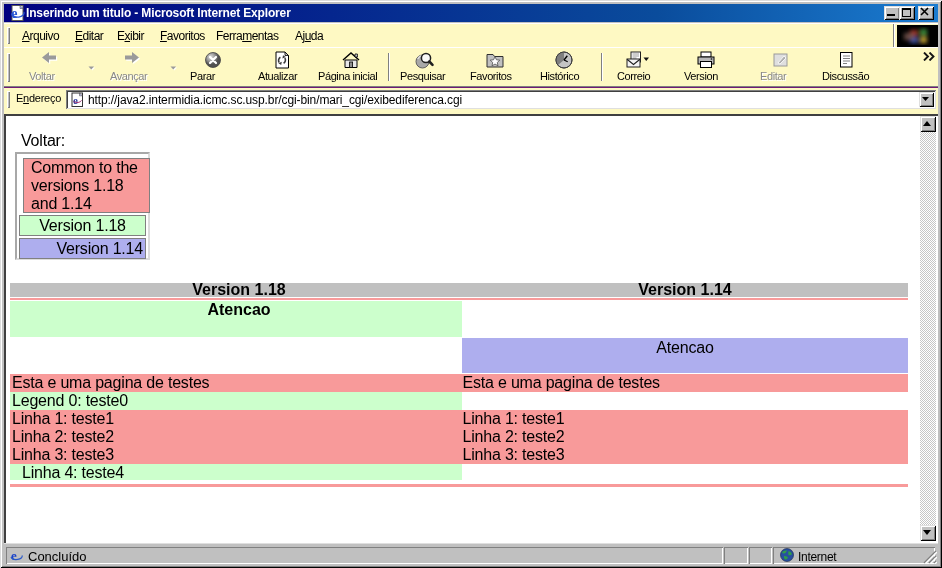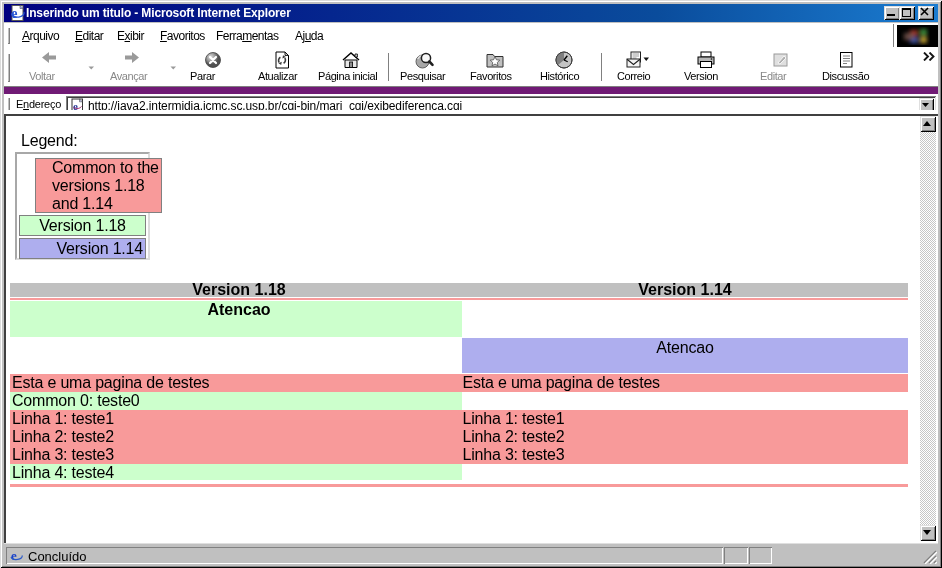--- a/index.html
+++ b/index.html
@@ -10,26 +10,26 @@
 #frame { position:absolute; inset:0; background:#c0c0c0;
   box-shadow: inset 1px 1px 0 #dcdcdc, inset -1px -1px 0 #000,
               inset 2px 2px 0 #fff, inset -2px -2px 0 #808080; }
 
 #titlebar { position:absolute; left:4px; top:4px; right:4px; height:18px;
   background:linear-gradient(90deg,#000080 0%,#0a4c9c 70%,#1b7cd0 100%); }
 #titletext { position:absolute; left:22px; top:2px; color:#fff; font-size:12px; font-weight:bold; letter-spacing:-0.15px; white-space:nowrap; }
 .winbtn { position:absolute; top:2px; width:16px; height:14px; background:#c0c0c0;
   box-shadow: inset 1px 1px 0 #dfdfdf, inset -1px -1px 0 #000, inset 2px 2px 0 #fff, inset -2px -2px 0 #808080; }
 
-.row { position:absolute; left:4px; right:4px; background:#ffffff; }
+.row { position:absolute; left:4px; right:4px; background:#fef9c3; }
 .grip { position:absolute; left:3px; width:3px; background:#c0c0c0;
   box-shadow: inset 1px 1px 0 #fff, inset -1px -1px 0 #808080; }
 #menubar  { top:23px; height:24px; border-top:1px solid #fff; }
 #toolbar  { top:47px; height:39px; border-top:1px solid #fff; box-shadow:0 1px 0 #808080; }
-#addrbar  { top:87px; height:23px; border-top:7px solid #701a75; }
+#addrbar  { top:87px; height:23px; border-top:1px solid #701a75; }
 #bandbot  { top:110px; height:4px; }
 .menuitem { position:absolute; top:5px; font-size:12px; letter-spacing:-0.5px; color:#000; }
 .menuitem u { text-decoration:underline; }
 
 .tbtn { position:absolute; top:3px; height:33px; text-align:left; }
 .tlabel { position:absolute; bottom:2px; left:0; right:0; font-size:11px; letter-spacing:-0.4px; color:#000; white-space:nowrap; }
 .disabled .tlabel { color:#888; text-shadow:1px 1px 0 #fff; }
 .ticon { position:absolute; top:0px; left:50%; transform:translateX(-50%); }
 .tsep { position:absolute; top:5px; height:28px; width:2px; border-left:1px solid #808080; border-right:1px solid #fff; }
 
@@ -264,51 +264,51 @@
           <path d="M3 4 h7 l-3.5 4 z" fill="#000"></path>
         </svg>
       </div>
   </div>
 </div>
 <div id="bandbot" class="row"></div>
 
 <div id="contentborder"></div>
 <div id="content">
 
-  <div class="abs" style="left:15px;top:16px;line-height:18px">Legend:</div>
+  <div class="abs" style="left:15px;top:16px;line-height:18px">Voltar:</div>
   <div class="abs" style="left:9px;top:36px;width:135px;height:108px;border:2px solid;border-color:#a8a8a8 #dcdcdc #dcdcdc #a8a8a8;background:#fff">
-    <div class="abs pink" style="left:18px;top:4px;width:127px;height:54.5px;border:1px solid #808080;line-height:18px;padding-left:16px">Common to the versions 1.18 and 1.14</div>
+    <div class="abs pink" style="left:6px;top:4px;width:127px;height:54.5px;border:1px solid #808080;line-height:18px;padding-left:7px">Common to the versions 1.18 and 1.14</div>
     <div class="abs green" style="left:2px;top:60.5px;width:127px;height:21px;border:1px solid #808080;line-height:19px;text-align:center">Version 1.18</div>
     <div class="abs blue" style="left:2px;top:83.5px;width:127px;height:21.5px;border:1px solid #808080;line-height:19px;text-align:right;padding-right:2px">Version 1.14</div>
   </div>
 
   <div class="trow" style="top:166.5px;height:14.5px;background:#c0c0c0;font-weight:bold;line-height:14.5px">
     <div class="lcell" style="text-align:center;text-indent:6px;letter-spacing:0">Version 1.18</div>
     <div class="rcell" style="text-align:center;letter-spacing:0">Version 1.14</div>
   </div>
   <div class="trow pink" style="top:181.5px;height:2.5px"></div>
   <div class="trow" style="top:184.5px;height:36px;font-weight:bold">
     <div class="lcell green" style="text-align:center;text-indent:6px;line-height:18px;letter-spacing:0">Atencao</div>
   </div>
   <div class="trow" style="top:221.5px;height:35.5px">
     <div class="rcell blue" style="text-align:center;padding-top:1.5px;line-height:18px">Atencao</div>
   </div>
   <div class="trow" style="top:257.5px;height:18px;line-height:18px">
     <div class="lcell pink" style="padding-left:2px">Esta e uma pagina de testes</div>
     <div class="rcell pink" style="padding-left:0.5px">Esta e uma pagina de testes</div>
   </div>
   <div class="trow" style="top:275.5px;height:18px;line-height:18px">
-    <div class="lcell green" style="padding-left:2px">Common 0: teste0</div>
+    <div class="lcell green" style="padding-left:2px">Legend 0: teste0</div>
   </div>
   <div class="trow" style="top:293.5px;height:54px;line-height:18px">
     <div class="lcell pink" style="padding-left:2px">Linha 1: teste1<br>Linha 2: teste2<br>Linha 3: teste3</div>
     <div class="rcell pink" style="padding-left:0.5px">Linha 1: teste1<br>Linha 2: teste2<br>Linha 3: teste3</div>
   </div>
   <div class="trow" style="top:347.5px;height:16.5px;line-height:17px">
-    <div class="lcell green" style="padding-left:2px">Linha 4: teste4</div>
+    <div class="lcell green" style="padding-left:12px">Linha 4: teste4</div>
   </div>
   <div class="trow pink" style="top:368px;height:2.5px"></div>
 </div>
 
 <div id="scroll">
   <div class="sbtn" style="top:0">
       <svg width="14" height="14" style="position:absolute;left:0;top:1px">
         <path d="M7 4 l4 5 h-8 z" fill="#000"></path>
       </svg>
     </div>
@@ -322,20 +322,30 @@
 <div id="statusbar">
   <div class="panel" style="left:2px;width:717px">
     <svg class="abs" style="left:4px;top:2px" width="13" height="13" viewBox="0 0 13 13">
       <text x="1" y="11" font-size="13" font-weight="bold" fill="#1840c8" font-family="Liberation Serif">e</text>
       <path d="M1 8 a5.5 3.2 0 1 0 11 -1.5" fill="none" stroke="#2858c8" stroke-width="1.2"></path>
     </svg>
     <div class="abs" style="left:22px;top:2px;font-size:13px">Concluído</div>
   </div>
   <div class="panel" style="left:720px;width:24px"></div>
   <div class="panel" style="left:745px;width:23px"></div>
+  <div class="panel" style="left:769px;width:162px">
+    <svg class="abs" style="left:7px;top:1px" width="14" height="14" viewBox="0 0 14 14">
+      <circle cx="7" cy="7" r="6.5" fill="#2850a0"></circle>
+      <path d="M2 4 Q4 2 7 2.5 Q6 5 4 5.5 Q2.5 5.5 2 4 Z" fill="#30a048"></path>
+      <path d="M8.5 3 Q11 3.5 12 6 Q10.5 8 8.5 7 Q8 5 8.5 3 Z" fill="#2f9f47"></path>
+      <path d="M4 8 Q6.5 7.5 8 9.5 Q7 12 5 11.5 Q3.5 10 4 8 Z" fill="#2f9f47"></path>
+      <circle cx="7" cy="7" r="6.5" fill="none" stroke="#102040" stroke-width="0.6"></circle>
+    </svg>
+    <div class="abs" style="left:25px;top:2.5px;font-size:12px;letter-spacing:-0.3px">Internet</div>
+  </div>
   <div class="abs" style="right:1px;top:4px;width:16px;height:16px">
     <svg width="16" height="16">
         <g stroke-width="1.4">
           <path d="M15 3 L3 15" stroke="#808080"></path>
           <path d="M16 4 L4 16" stroke="#fff"></path>
           <path d="M15 8 L8 15" stroke="#808080"></path>
           <path d="M16 9 L9 16" stroke="#fff"></path>
           <path d="M15 13 L13 15" stroke="#808080"></path>
           <path d="M16 14 L14 16" stroke="#fff"></path>
         </g>

